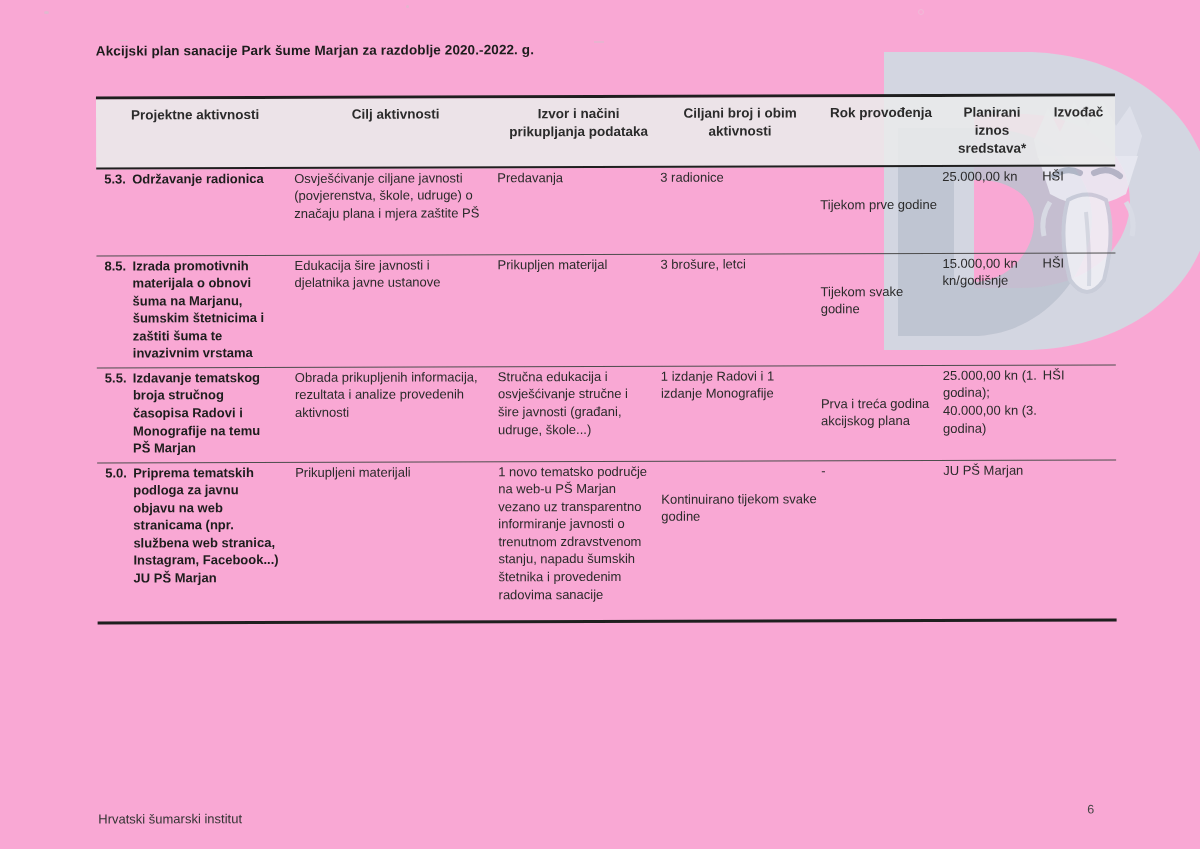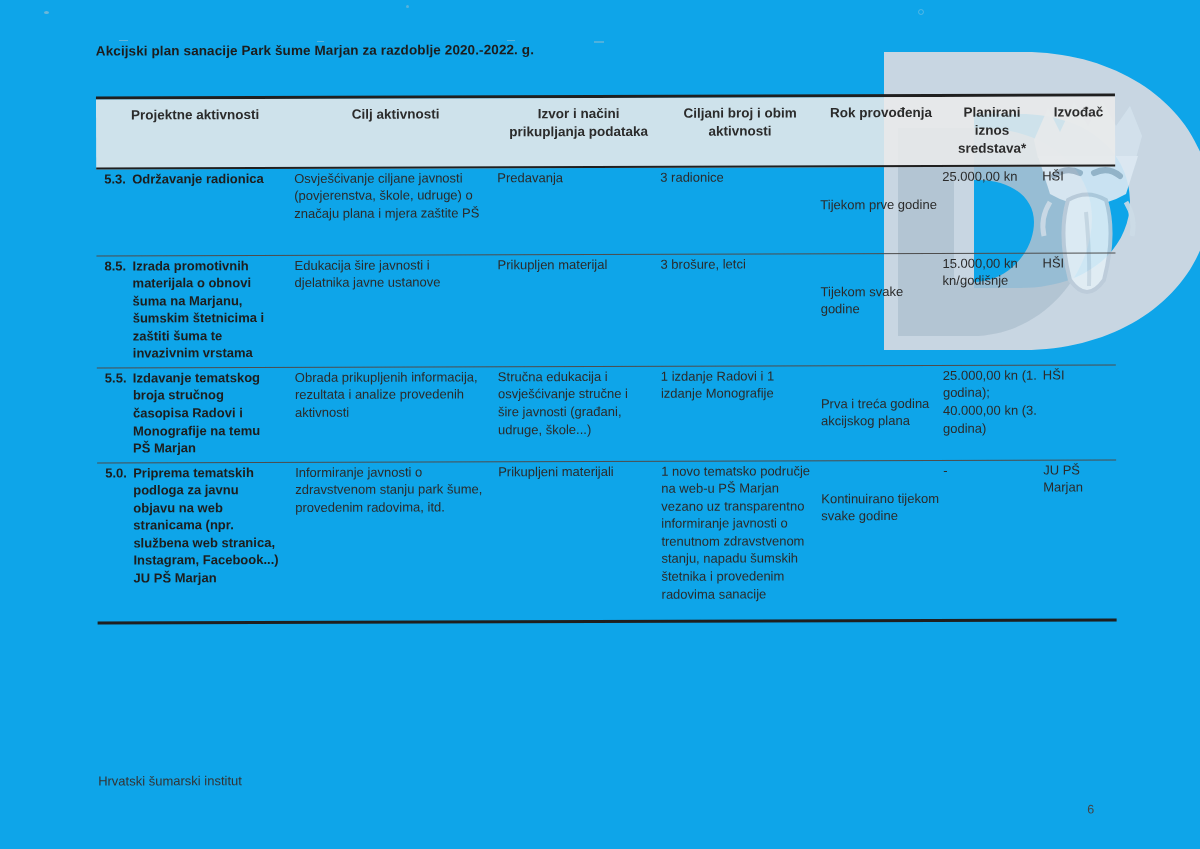--- a/index.html
+++ b/index.html
@@ -6,21 +6,21 @@
   body{
     width:1200px;height:849px;
     background:#ffffff;
     font-family:"Liberation Sans","DejaVu Sans",sans-serif;
     color:#262626;
     overflow:hidden;
     position:relative;
   }
   .page{
     position:absolute;inset:0;
-    background:#0ea5e9;
+    background:#f9a8d4;
     overflow:hidden;
   }
   .sheet{
     position:absolute;inset:0;
     transform:rotate(-0.18deg);
     z-index:2;
   }
   
   .watermark{
     position:absolute;
@@ -83,21 +83,21 @@
   .cell.rok{padding-right:4px;margin-top:28px;}
   .cell.plan{padding-right:2px;}
   .cell.izv{padding-right:2px;}
   .r1{min-height:86px;}
   .r2{min-height:84px;border-top:1.5px solid #4d4d4d;}
   .r3{min-height:76px;border-top:1.5px solid #4d4d4d;}
   .r4{min-height:158px;border-top:1.5px solid #4d4d4d;}
   
   .footer-left{
     position:absolute;
-    left:97px;top:772px;
+    left:97px;top:810px;
     font-size:13px;
     color:#333;
   }
   .page-number{
     position:absolute;
     left:1086px;top:804px;
     font-size:12.5px;
     color:#444;
   }
   
@@ -180,21 +180,20 @@
         <div class="cell cilj">Stručna edukacija i osvješćivanje stručne i šire javnosti (građani, udruge, škole...)</div>
         <div class="cell ciljani">1 izdanje Radovi i 1 izdanje Monografije</div>
         <div class="cell rok">Prva i treća godina akcijskog plana</div>
         <div class="cell plan">25.000,00 kn (1. godina); 40.000,00 kn (3. godina)</div>
         <div class="cell izv">HŠI</div>
       </div>
 
       <div class="trow r4">
         <div class="cell num">5.0.</div>
         <div class="cell pa">Priprema tematskih podloga za javnu objavu na web stranicama (npr. službena web stranica, Instagram, Facebook...) JU PŠ Marjan</div>
-        <div class="cell cilj">Informiranje javnosti o zdravstvenom stanju park šume, provedenim radovima, itd.</div>
         <div class="cell izvor">Prikupljeni materijali</div>
         <div class="cell ciljani">1 novo tematsko područje na web-u PŠ Marjan vezano uz transparentno informiranje javnosti o trenutnom zdravstvenom stanju, napadu šumskih štetnika i provedenim radovima sanacije</div>
         <div class="cell rok">Kontinuirano tijekom svake godine</div>
         <div class="cell plan">-</div>
         <div class="cell izv">JU PŠ Marjan</div>
       </div>
 
     </div>
 
     <div class="footer-left">Hrvatski šumarski institut</div>

